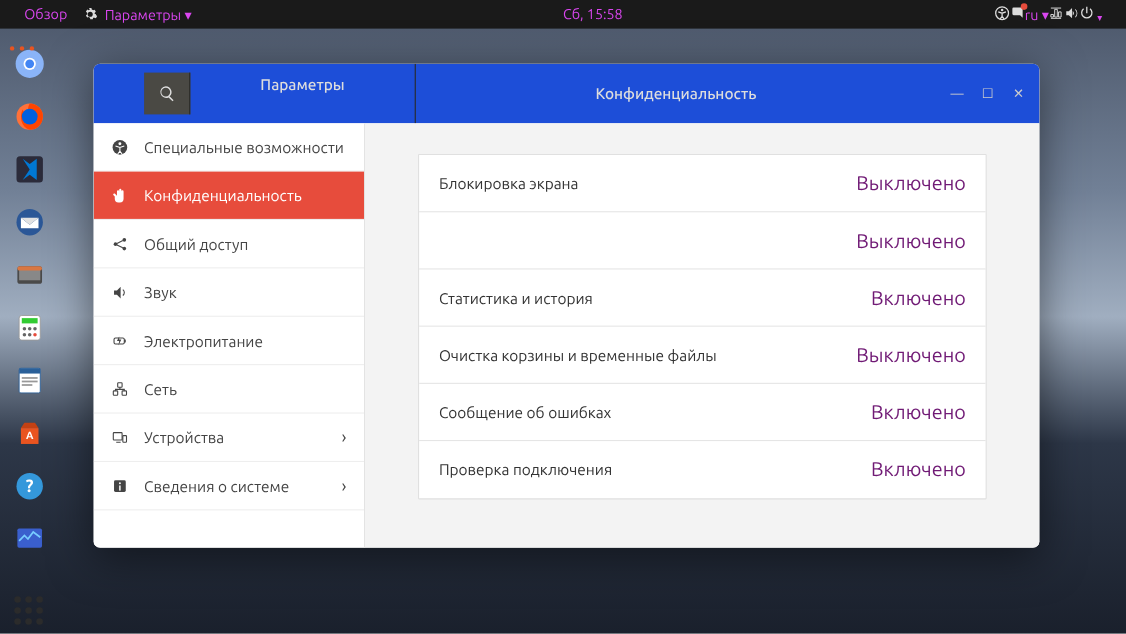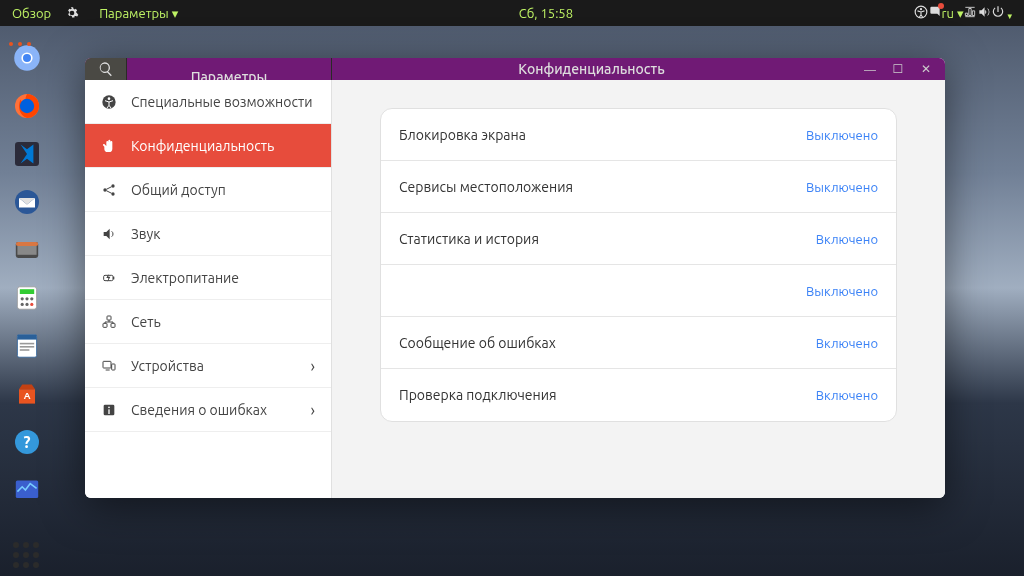--- a/index.html
+++ b/index.html
@@ -6,30 +6,30 @@
 html, body { width: 1024px; height: 576px; overflow: hidden; }
 body {
   background: linear-gradient(to bottom, #4a5568 0%, #718096 30%, #a0aec0 50%, #2d3748 70%, #1a202c 100%);
   position: relative;
 }
 
 
 .topbar {
   height: 26px;
   background: #1a1a1a;
-  color: #bef264;
+  color: #d946ef;
   display: flex;
   align-items: center;
   font-size: 13px;
-  padding: 0 12px;
+  padding: 0 22px;
 }
 .topbar .left { display: flex; gap: 14px; align-items: center; }
 .topbar .center { flex: 1; text-align: center; font-weight: 400; }
 .topbar .right { display: flex; align-items: center; }
-.topbar .app-btn { display: inline-flex; align-items: center; gap: 20px; }
+.topbar .app-btn { display: inline-flex; align-items: center; gap: 6px; }
 .topbar svg { width: 14px; height: 14px; fill: #dcdcdc; }
 .topbar .badge { position: relative; }
 .topbar .badge::after { content:""; position:absolute; top:-2px; right:-2px; width:6px; height:6px; background:#e74c3c; border-radius:50%; }
 
 
 .dock {
   position: absolute;
   left: 0;
   top: 26px;
   bottom: 0;
@@ -64,26 +64,27 @@
   width: 860px;
   height: 440px;
   background: #fafafa;
   border-radius: 6px;
   box-shadow: 0 8px 40px rgba(0,0,0,0.5);
   display: flex;
   flex-direction: column;
   overflow: hidden;
 }
 .titlebar {
-  height: 22px;
-  background: #701a75;
+  height: 54px;
+  background: #1d4ed8;
   color: #ddd;
   display: flex;
   align-items: center;
   font-size: 14px;
+  padding-left: 46px;
 }
 .titlebar .search-btn {
   width: 42px; height: 38px;
   display: flex; align-items: center; justify-content: center;
   background: #4a4944;
   border-right: 1px solid #2a2a26;
 }
 .titlebar .search-btn svg { width:16px;height:16px;fill:#ddd;}
 .titlebar .sidebar-title {
   width: 205px; text-align: center; font-weight: 500;
@@ -123,34 +124,34 @@
 .sidebar-item .chevron { margin-left:auto;font-size:16px;color:inherit;}
 .content {
   flex: 1;
   background: #f3f3f3;
   padding: 28px 48px;
   overflow-y: auto;
 }
 .panel {
   background: #fff;
   border: 1px solid #e0e0e0;
-  border-radius: 12px;
+  border-radius: 1px;
 }
 .row {
   display: flex;
   align-items: center;
   padding: 0 18px;
   height: 52px;
   font-size: 14px;
   color: #333;
   border-bottom: 1px solid #e5e5e5;
   cursor: pointer;
 }
 .row:last-child { border-bottom: none; justify-content: flex-end; }
-.row .value { margin-left: auto; color: #3b82f6; font-size: 13px; }
+.row .value { margin-left: auto; color: #701a75; font-size: 18px; }
 </style>
 </head>
 <body>
 
 <div class="topbar">
   <div class="left">
     <span>Обзор</span>
     <span class="app-btn">
       <svg viewBox="0 0 24 24">
           <path d="M12 8a4 4 0 100 8 4 4 0 000-8zm9 4a7 7 0 01-.1 1.2l2 1.6-2 3.4-2.4-1a7 7 0 01-2 .1l-.4 2.6h-4l-.4-2.6a7 7 0 01-2-1.2l-2.4 1-2-3.4 2-1.6a7 7 0 010-2.4l-2-1.6 2-3.4 2.4 1a7 7 0 012-1.2L10 2h4l.4 2.6a7 7 0 012 1.2l2.4-1 2 3.4-2 1.6c.1.4.2.8.2 1.2z"></path>
@@ -365,39 +366,39 @@
           <span class="chevron">›</span>
         </div>
         <div class="sidebar-item">
           <span class="icon">
             <svg viewBox="0 0 24 24">
               <rect x="4" y="4" width="16" height="16" rx="2" fill="currentColor"></rect>
               <circle cx="12" cy="8" r="1.3" fill="#fff"></circle>
               <rect x="11" y="11" width="2" height="7" fill="#fff"></rect>
             </svg>
           </span>
-          <span>Сведения о ошибках</span>
+          <span>Сведения о системе</span>
           <span class="chevron">›</span>
         </div>
       </div>
     <div class="content">
       <div class="panel" id="panel">
           <div class="row">
             <span>Блокировка экрана</span>
             <span class="value">Выключено</span>
           </div>
           <div class="row">
-            <span>Сервисы местоположения</span>
             <span class="value">Выключено</span>
           </div>
           <div class="row">
             <span>Статистика и история</span>
             <span class="value">Включено</span>
           </div>
           <div class="row">
+            <span>Очистка корзины и временные файлы</span>
             <span class="value">Выключено</span>
           </div>
           <div class="row">
             <span>Сообщение об ошибках</span>
             <span class="value">Включено</span>
           </div>
           <div class="row">
             <span>Проверка подключения</span>
             <span class="value">Включено</span>
           </div>

